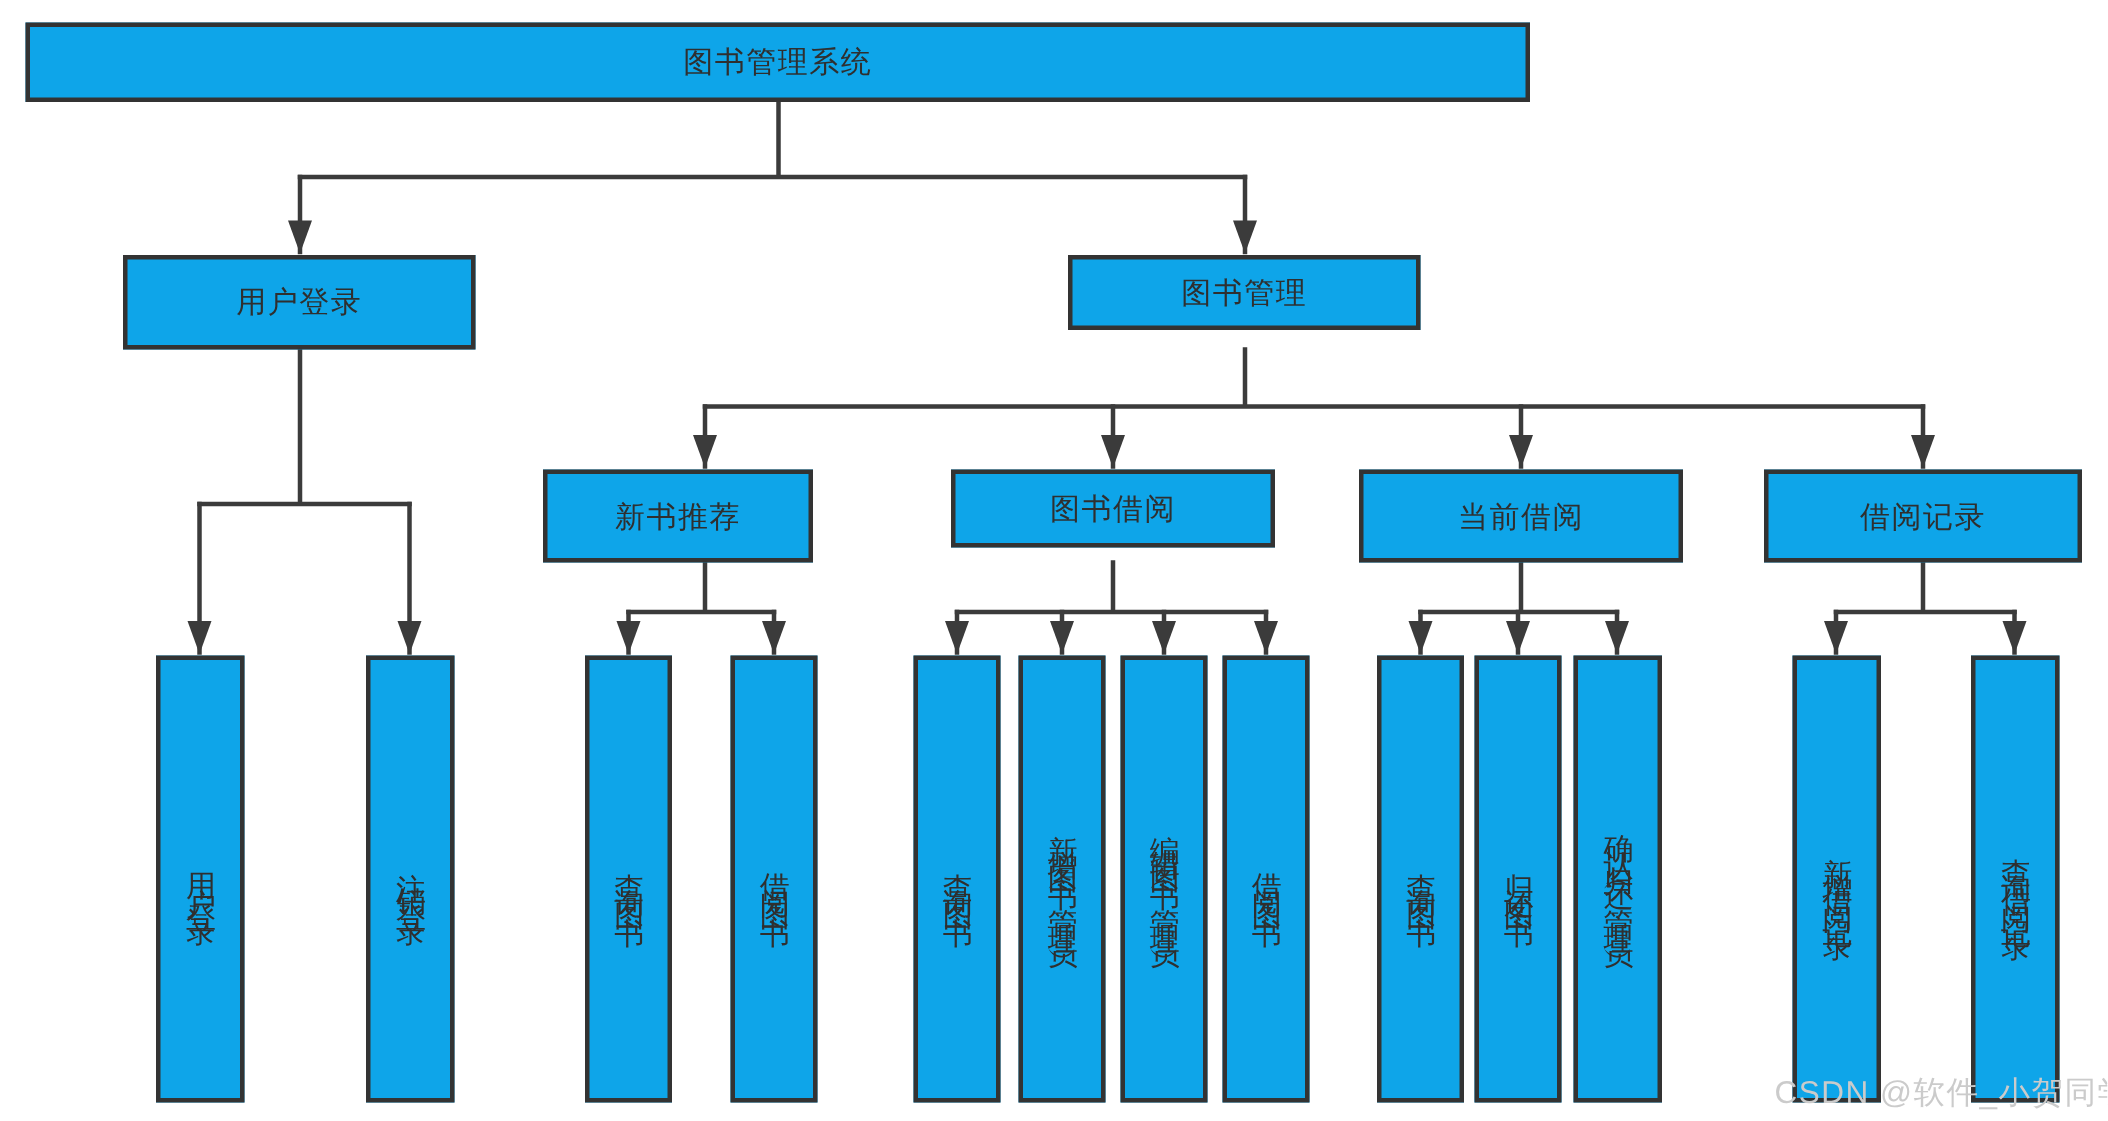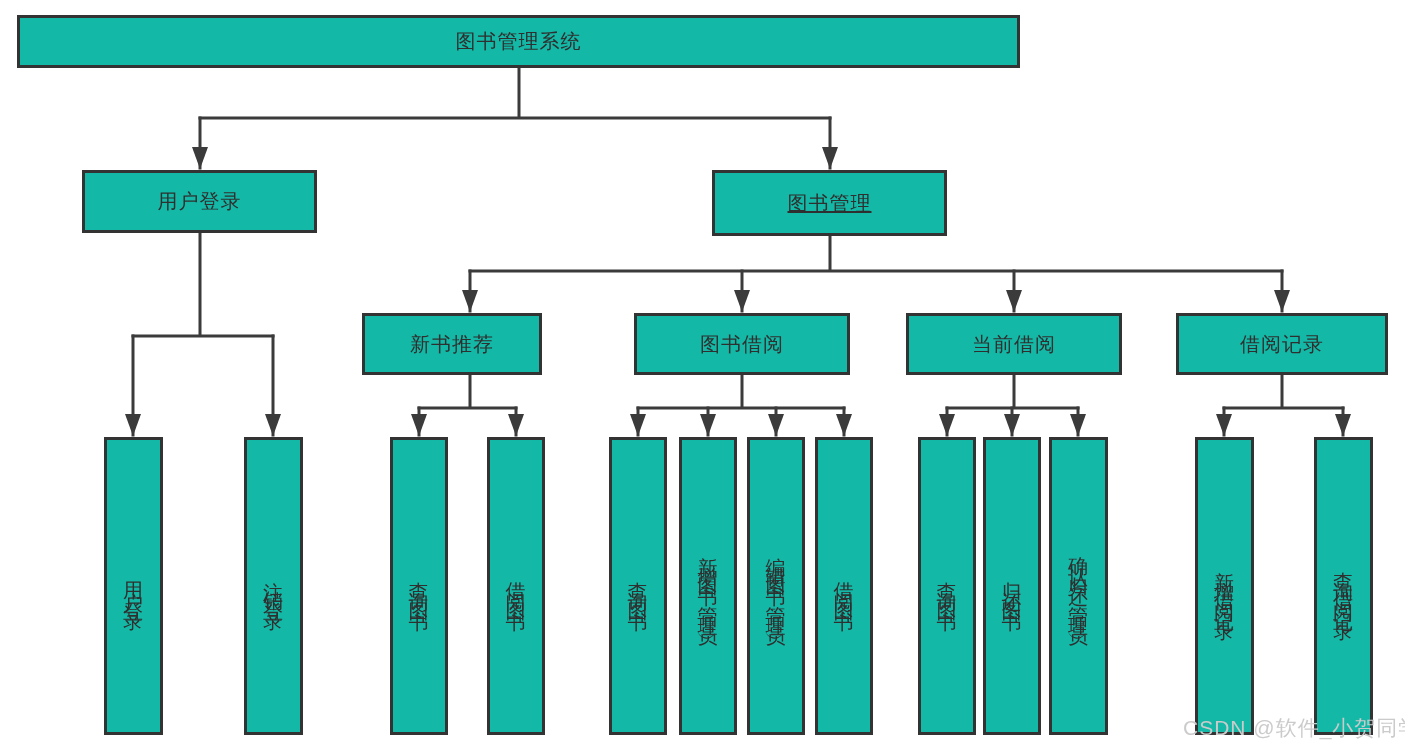--- a/index.html
+++ b/index.html
@@ -2,21 +2,21 @@
 <html><head>
 <meta charset="utf-8">
 <style>
   html,body{margin:0;padding:0;background:#ffffff;}
   .canvas{
     position:relative;width:1405px;height:747px;background:#ffffff;overflow:hidden;
     font-family:"Liberation Sans","DejaVu Sans",sans-serif;color:#2f2f2f;
   }
   svg.connectors{position:absolute;left:0;top:0;z-index:1;}
   .node{
-    position:absolute;box-sizing:border-box;border:3px solid #333333;background:#14b8a6;
+    position:absolute;box-sizing:border-box;border:3px solid #333333;background:#0ea5e9;
     display:flex;align-items:center;justify-content:center;z-index:2;
   }
   .hbox{font-size:20px;letter-spacing:1px;}
   .vbox span{
     writing-mode:vertical-rl;text-orientation:mixed;
     font-size:20px;letter-spacing:10px;line-height:1;white-space:nowrap;
   }
   .watermark{
     position:absolute;left:1183px;top:714px;z-index:5;
     font-size:21px;color:#cbcbcb;letter-spacing:1px;white-space:nowrap;
@@ -70,28 +70,28 @@
     </g>
   </svg>
 
   <div class="node hbox" style="left:17px;top:15px;width:1003px;height:53px;">
     <span>图书管理系统</span>
   </div>
 
   <div class="node hbox" style="left:82px;top:170px;width:235px;height:63px;">
     <span>用户登录</span>
   </div>
-  <div class="node hbox" style="left:712px;top:170px;width:235px;height:66px;text-decoration:underline;">
+  <div class="node hbox" style="left:712px;top:170px;width:235px;height:50px;">
     <span>图书管理</span>
   </div>
 
   <div class="node hbox" style="left:362px;top:313px;width:180px;height:62px;">
     <span>新书推荐</span>
   </div>
-  <div class="node hbox" style="left:634px;top:313px;width:216px;height:62px;">
+  <div class="node hbox" style="left:634px;top:313px;width:216px;height:52px;">
     <span>图书借阅</span>
   </div>
   <div class="node hbox" style="left:1176px;top:313px;width:212px;height:62px;">
     <span>借阅记录</span>
   </div>
   <div class="node hbox" style="left:906px;top:313px;width:216px;height:62px;">
     <span>当前借阅</span>
   </div>
 
   <div class="node vbox" style="left:104px;top:437px;width:59px;height:298px;">

